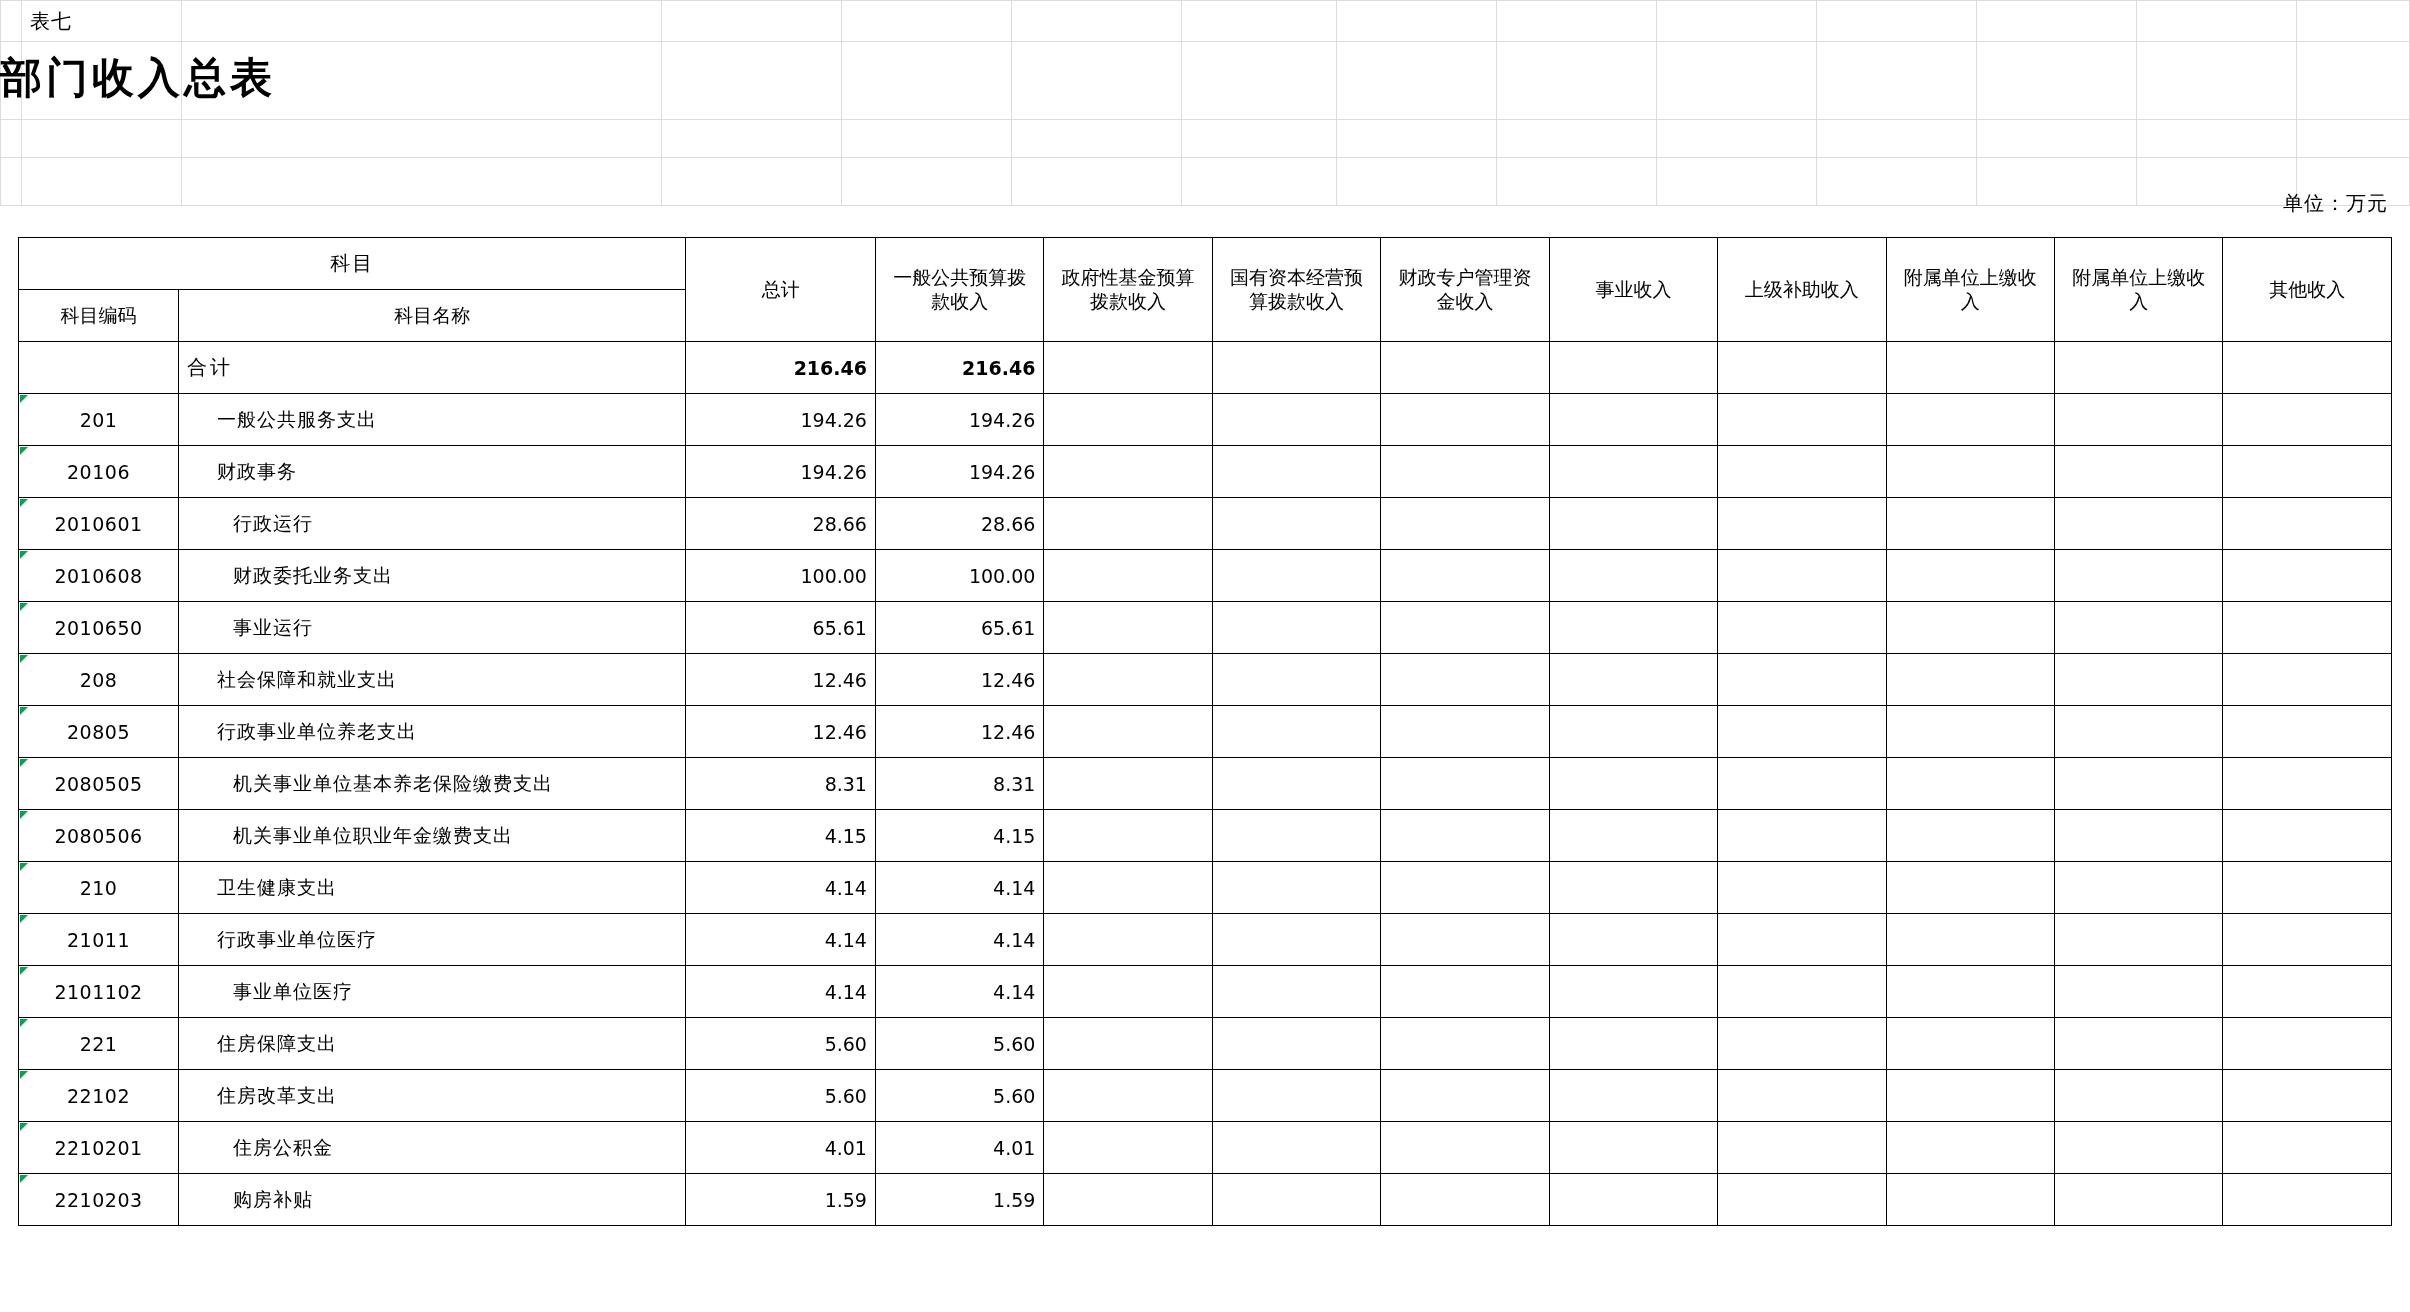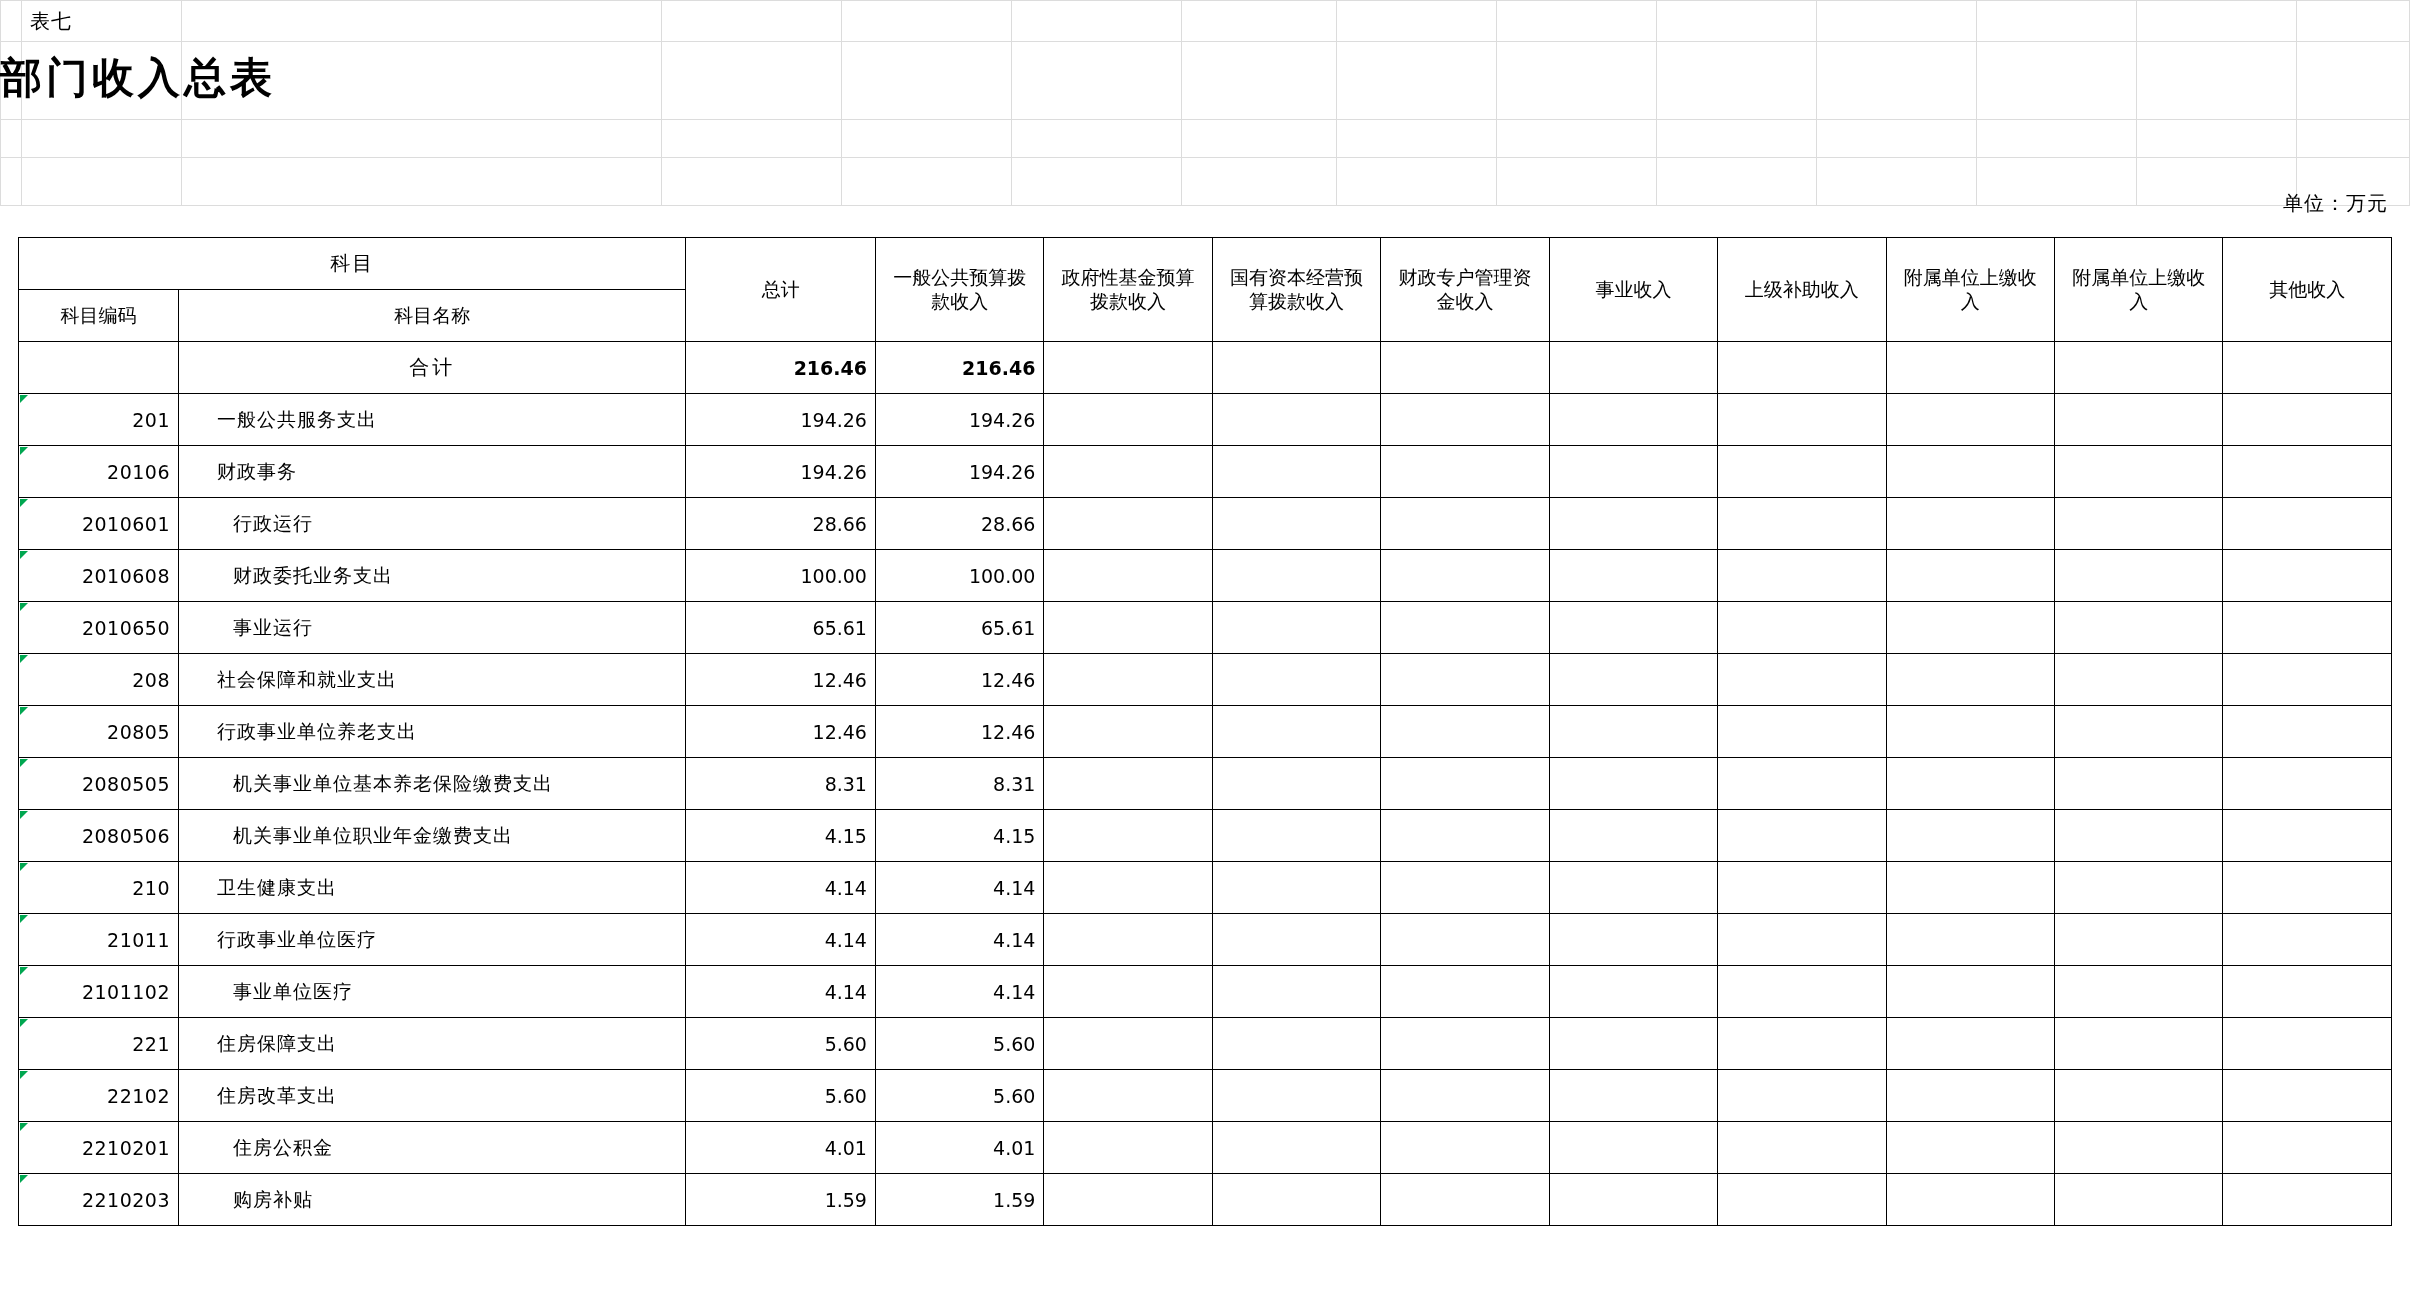--- a/index.html
+++ b/index.html
@@ -95,40 +95,40 @@
   th.hdr-subject {
     font-size: 20px;
     letter-spacing: 2px;
   }
   .col-code  { width: 152px; }
   .col-name  { width: 482px; }
   .col-total { width: 180px; }
   .col-num   { width: 160px; }
 
   td.code {
-    text-align: right;
+    text-align: center;
     letter-spacing: 0.5px;
     position: relative;
   }
   td.code.indent1 { }
   td.name {
     text-align: left;
     letter-spacing: 1px;
   }
   td.name.indent1 { padding-left: 38px; }
   td.name.indent2 { padding-left: 54px; }
   td.num {
     text-align: right;
     padding-right: 12px;
   }
   tr.total-row td {
     font-weight: bold;
   }
   tr.total-row td.name-center {
-    text-align: center;
+    text-align: left;
     font-weight: normal;
     letter-spacing: 3px;
     font-size: 20px;
   }
   
   td.code.mark::before {
     content: "";
     position: absolute;
     left: 1px;
     top: 1px;

